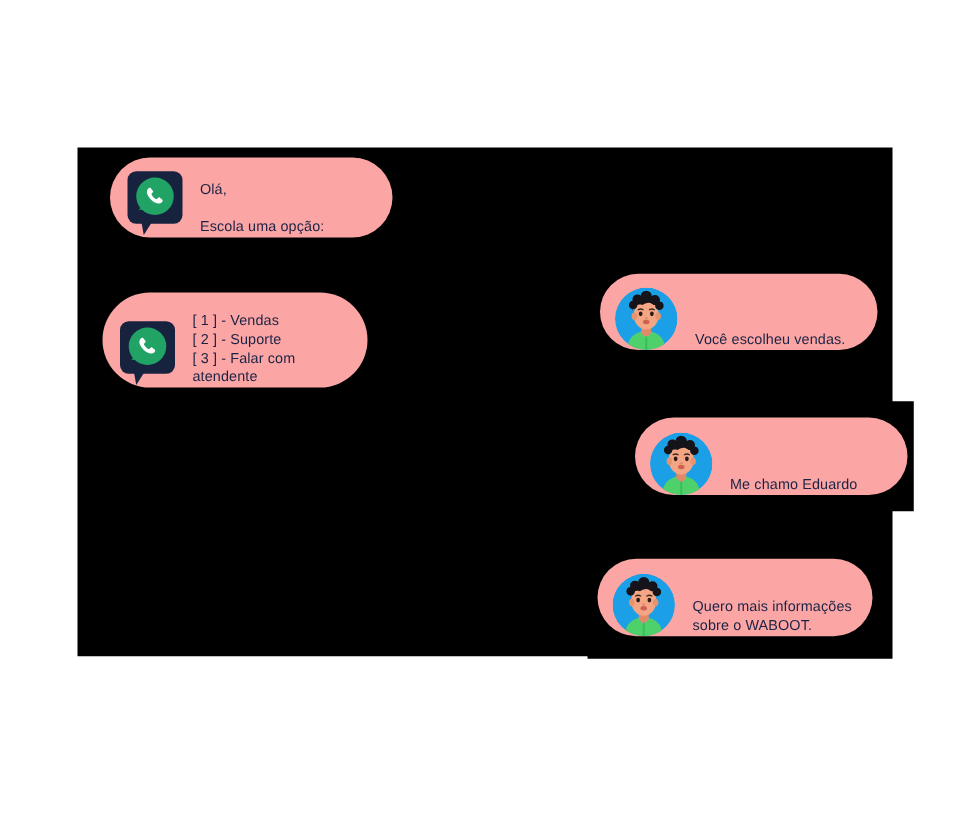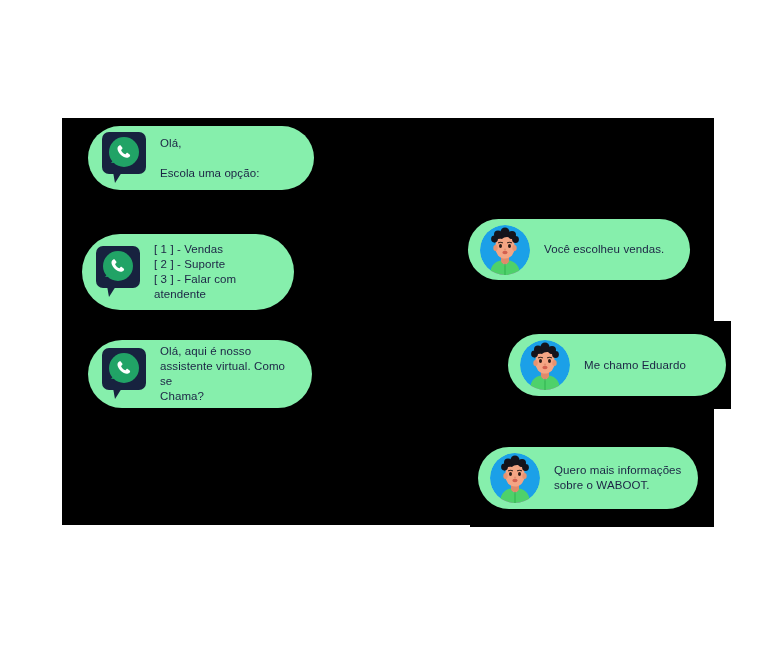--- a/index.html
+++ b/index.html
@@ -25,24 +25,24 @@
 
   
   #stage {
     position: absolute;
     left: 0; top: 0;
     width: 768px; height: 658px;
   }
 
   .bubble {
     position: absolute;
-    background: #86efac;
+    background: #fca5a5;
     border-radius: 999px;
     display: flex;
-    align-items: center;
+    align-items: flex-end;
     box-sizing: border-box;
     box-shadow: 0 2px 6px rgba(0,0,0,0.18);
   }
   .bubble.left  { padding: 0 18px 0 12px; }
   .bubble.right { padding: 0 16px 0 12px; }
 
   .bubble-text {
     color: #1b2344;
     font-size: 11.5px;
     line-height: 15px;
@@ -71,21 +71,21 @@
     border-radius: 50%;
     overflow: hidden;
   }
   .person-avatar svg { display: block; width: 50px; height: 50px; }
 
   
   #bubble-greeting      { left: 88px;  top: 126px; width: 226px; height: 64px; }
   #bubble-menu          { left: 82px;  top: 234px; width: 212px; height: 76px; }
   #bubble-assistant     { left: 88px;  top: 340px; width: 224px; height: 68px; }
 
-  #bubble-chose-sales   { left: 468px; top: 219px; width: 222px; height: 61px; }
+  #bubble-chose-sales   { left: 480px; top: 219px; width: 222px; height: 61px; }
   #bubble-name          { left: 508px; top: 334px; width: 218px; height: 62px; }
   #bubble-more-info     { left: 478px; top: 447px; width: 220px; height: 62px; }
 </style>
 </head>
 <body>
 
 <svg id="backdrop" viewBox="0 0 768 658" xmlns="http://www.w3.org/2000/svg">
   <path d="M62,118 L714,118 L714,321 L731,321 L731,409 L714,409 L714,527
            L470,527 L470,525 L62,525 Z" fill="#000000"></path>
 </svg>
@@ -115,34 +115,20 @@
         <circle cx="24" cy="21" r="15" fill="#21a366"></circle>
         <path d="M11,32 L16,26 L20,31 Z" fill="#21a366"></path>
         <path d="M19.3,14.4c-.7.3-1.3,1-1.6,1.9-.4,1.2-.2,2.6.6,4.1 1.2,2.3 3.3,4.4 5.6,5.6 1.6.8 3,1 4.2.6.9-.3 1.6-.9 1.9-1.6.2-.5.2-1-.1-1.3l-2.2-1.7c-.3-.2-.8-.2-1.1.1l-.9.9c-.3.3-.7.3-1,.1-1.4-.8-2.6-2-3.4-3.4-.2-.3-.2-.7.1-1l.9-.9c.3-.3.3-.8.1-1.1l-1.7-2.2c-.3-.4-.8-.4-1.4-.1z" fill="#ffffff"></path>
       </svg>
     </span>
     <span class="bubble-text">[ 1 ] - Vendas
 [ 2 ] - Suporte
 [ 3 ] - Falar com atendente</span>
   </div>
 
-  <div class="bubble left" id="bubble-assistant">
-    <span class="wa-icon">
-      <svg viewBox="0 0 48 54" xmlns="http://www.w3.org/2000/svg">
-        <rect x="2" y="1" width="44" height="42" rx="7" fill="#17223f"></rect>
-        <path d="M13,41 L22,41 L15,52 Z" fill="#17223f"></path>
-        <circle cx="24" cy="21" r="15" fill="#21a366"></circle>
-        <path d="M11,32 L16,26 L20,31 Z" fill="#21a366"></path>
-        <path d="M19.3,14.4c-.7.3-1.3,1-1.6,1.9-.4,1.2-.2,2.6.6,4.1 1.2,2.3 3.3,4.4 5.6,5.6 1.6.8 3,1 4.2.6.9-.3 1.6-.9 1.9-1.6.2-.5.2-1-.1-1.3l-2.2-1.7c-.3-.2-.8-.2-1.1.1l-.9.9c-.3.3-.7.3-1,.1-1.4-.8-2.6-2-3.4-3.4-.2-.3-.2-.7.1-1l.9-.9c.3-.3.3-.8.1-1.1l-1.7-2.2c-.3-.4-.8-.4-1.4-.1z" fill="#ffffff"></path>
-      </svg>
-    </span>
-    <span class="bubble-text">Olá, aqui é nosso
-assistente virtual. Como se
-Chama?</span>
-  </div>
 
   <div class="bubble right" id="bubble-chose-sales">
     <span class="person-avatar">
       <svg viewBox="0 0 50 50" xmlns="http://www.w3.org/2000/svg">
         <circle cx="25" cy="25" r="25" fill="#1ba0e8"></circle>
         <ellipse cx="25" cy="48" rx="14" ry="6" fill="#e57fd0"></ellipse>
         <path d="M10,50 C10,40 16,35 25,35 C34,35 40,40 40,50 Z" fill="#4ed16a"></path>
         <path d="M21,35 L25,41 L29,35 L27,33 L23,33 Z" fill="#f08ec9"></path>
         <rect x="24.2" y="36" width="1.6" height="14" fill="#3bbd59"></rect>
         <path d="M21,28 h8 v7 a4,4 0 0 1 -8,0 Z" fill="#e08a6a"></path>

